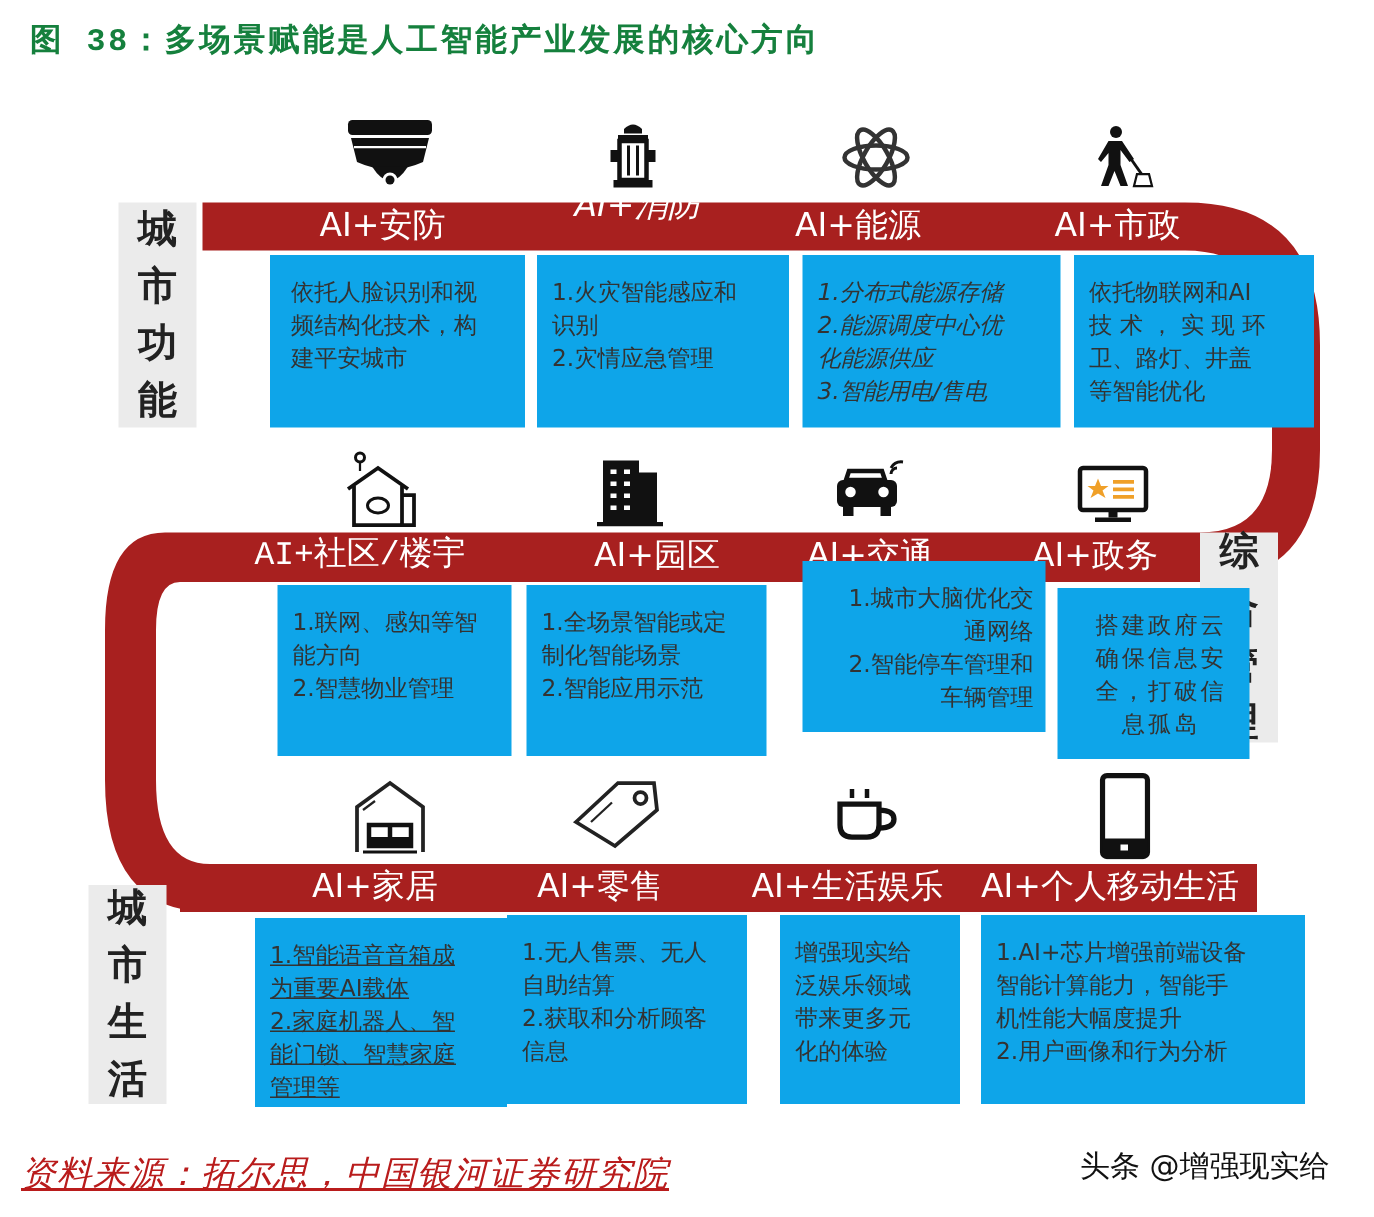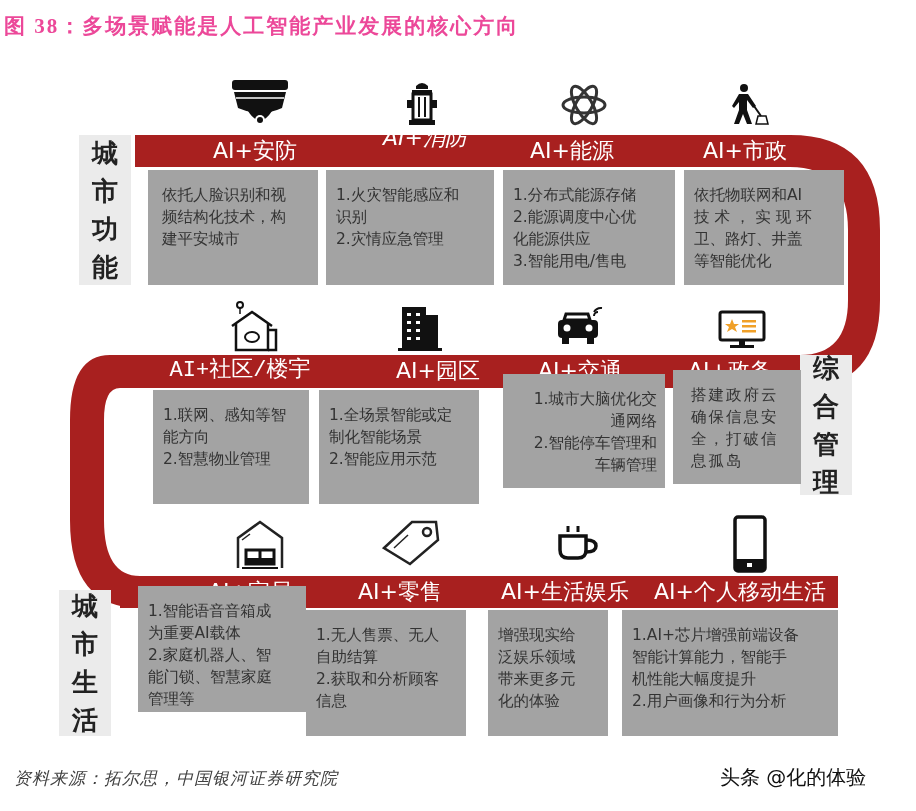--- a/index.html
+++ b/index.html
@@ -1,22 +1,22 @@
 <!DOCTYPE html>
 <html><head>
 <meta charset="utf-8">
 <style>
   html,body{margin:0;padding:0;background:#ffffff;}
   body{width:916px;height:811px;position:relative;overflow:hidden;font-family:"DejaVu Sans","Liberation Sans",sans-serif;}
-  .title{position:absolute;left:4px;top:12px;font-family:Liberation Serif, serif;font-weight:bold;font-size:21px;color:#ec4899;letter-spacing:2px;white-space:nowrap;}
-  .source{position:absolute;left:14px;top:767px;font-family:"DejaVu Serif","Liberation Serif",serif;font-style:italic;font-size:17px;color:#404040;letter-spacing:1px;white-space:nowrap;}
+  .title{position:absolute;left:20px;top:12px;font-family:Liberation Mono, monospace;font-weight:bold;font-size:21px;color:#15803d;letter-spacing:2px;white-space:nowrap;}
+  .source{position:absolute;left:14px;top:767px;font-family:"DejaVu Serif","Liberation Serif",serif;font-style:italic;font-size:23px;color:#b91c1c;letter-spacing:1px;white-space:nowrap;text-decoration:underline;}
   .watermark{position:absolute;left:720px;top:764px;font-size:20px;color:#111;white-space:nowrap;}
   svg.track{position:absolute;left:0;top:0;}
   .band-label{position:absolute;color:#fff;font-size:22px;text-align:center;white-space:nowrap;line-height:32px;height:32px;}
-  .box{position:absolute;background:#a3a3a3;box-sizing:border-box;padding:14px 8px 8px 10px;font-size:15.5px;line-height:22px;color:#333;white-space:pre-line;}
+  .box{position:absolute;background:#0ea5e9;box-sizing:border-box;padding:14px 8px 8px 10px;font-size:15.5px;line-height:22px;color:#333;white-space:pre-line;margin-left:32px;}
   .side{position:absolute;background:#ebebeb;width:52px;display:flex;flex-direction:column;align-items:center;justify-content:center;font-size:26px;font-weight:bold;color:#222;line-height:38px;}
   .side span{display:block;}
   .icon{position:absolute;}
 </style>
 </head>
 <body>
 
 <div class="title">图 38：多场景赋能是人工智能产业发展的核心方向</div>
 
 <svg class="track" width="916" height="811">
@@ -51,21 +51,21 @@
 <div class="band-label" style="left:330px;top:122px;width:190px;font-style:italic;">AI+消防</div>
 <div class="band-label" style="left:477px;top:135px;width:190px;">AI+能源</div>
 <div class="band-label" style="left:650px;top:135px;width:190px;">AI+市政</div>
 
 <div class="box" style="left:148px;top:170px;width:170px;height:115px;padding-left:14px;">依托人脸识别和视
 频结构化技术，构
 建平安城市</div>
 <div class="box" style="left:326px;top:170px;width:168px;height:115px;">1.火灾智能感应和
 识别
 2.灾情应急管理</div>
-<div class="box" style="left:503px;top:170px;width:172px;height:115px;">1.分布式能源存储
+<div class="box" style="left:503px;top:170px;width:172px;height:115px;font-style:italic;">1.分布式能源存储
 2.能源调度中心优
 化能源供应
 3.智能用电/售电</div>
 <div class="box" style="left:684px;top:170px;width:160px;height:115px;">依托物联网和AI
 技 术 ， 实 现 环
 卫、路灯、井盖
 等智能优化</div>
 
 <div class="band-label" style="left:150px;top:355px;width:180px;font-family:Liberation Mono, monospace;">AI+社区/楼宇</div>
 <div class="band-label" style="left:320px;top:355px;width:160px;text-align:right;">AI+园区</div>
@@ -75,31 +75,31 @@
 <div class="box" style="left:153px;top:390px;width:156px;height:114px;">1.联网、感知等智
 能方向
 2.智慧物业管理</div>
 <div class="box" style="left:319px;top:390px;width:160px;height:114px;">1.全场景智能或定
 制化智能场景
 2.智能应用示范</div>
 <div class="box" style="left:503px;top:374px;width:162px;height:114px;text-align:right;">1.城市大脑优化交
 通网络
 2.智能停车管理和
 车辆管理</div>
-<div class="box" style="left:673px;top:370px;width:128px;height:114px;padding-left:18px;letter-spacing:2px;">搭建政府云
+<div class="box" style="left:673px;top:392px;width:128px;height:114px;padding-left:18px;letter-spacing:2px;text-align:center;">搭建政府云
 确保信息安
 全，打破信
 息孤岛</div>
 
 <div class="band-label" style="left:180px;top:576px;width:140px;">AI+家居</div>
 <div class="band-label" style="left:330px;top:576px;width:140px;">AI+零售</div>
 <div class="band-label" style="left:490px;top:576px;width:150px;">AI+生活娱乐</div>
 <div class="band-label" style="left:645px;top:576px;width:190px;">AI+个人移动生活</div>
 
-<div class="box" style="left:138px;top:586px;width:168px;height:126px;">1.智能语音音箱成
+<div class="box" style="left:138px;top:612px;width:168px;height:126px;text-decoration:underline;">1.智能语音音箱成
 为重要AI载体
 2.家庭机器人、智
 能门锁、智慧家庭
 管理等</div>
 <div class="box" style="left:306px;top:610px;width:160px;height:126px;">1.无人售票、无人
 自助结算
 2.获取和分析顾客
 信息</div>
 <div class="box" style="left:488px;top:610px;width:120px;height:126px;">增强现实给
 泛娱乐领域
@@ -204,13 +204,13 @@
   <path d="M4,12 L30,12 L30,26 Q30,34 22,34 L12,34 Q4,34 4,26 Z" fill="none" stroke="#111" stroke-width="3.5"></path>
   <path d="M30,16 Q40,16 40,22 Q40,28 30,28" fill="none" stroke="#111" stroke-width="3.5"></path>
 </svg>
 <svg class="icon" style="left:733px;top:515px;" width="34" height="58" viewBox="0 0 34 58">
   <rect x="2" y="2" width="30" height="54" rx="3" fill="none" stroke="#111" stroke-width="3.5"></rect>
   <rect x="2" y="44" width="30" height="12" fill="#111"></rect>
   <rect x="14" y="48" width="5" height="4" fill="#fff"></rect>
 </svg>
 
 <div class="source">资料来源：拓尔思，中国银河证券研究院</div>
-<div class="watermark">头条 @化的体验</div>
+<div class="watermark">头条 @增强现实给</div>
 
 </body></html>

